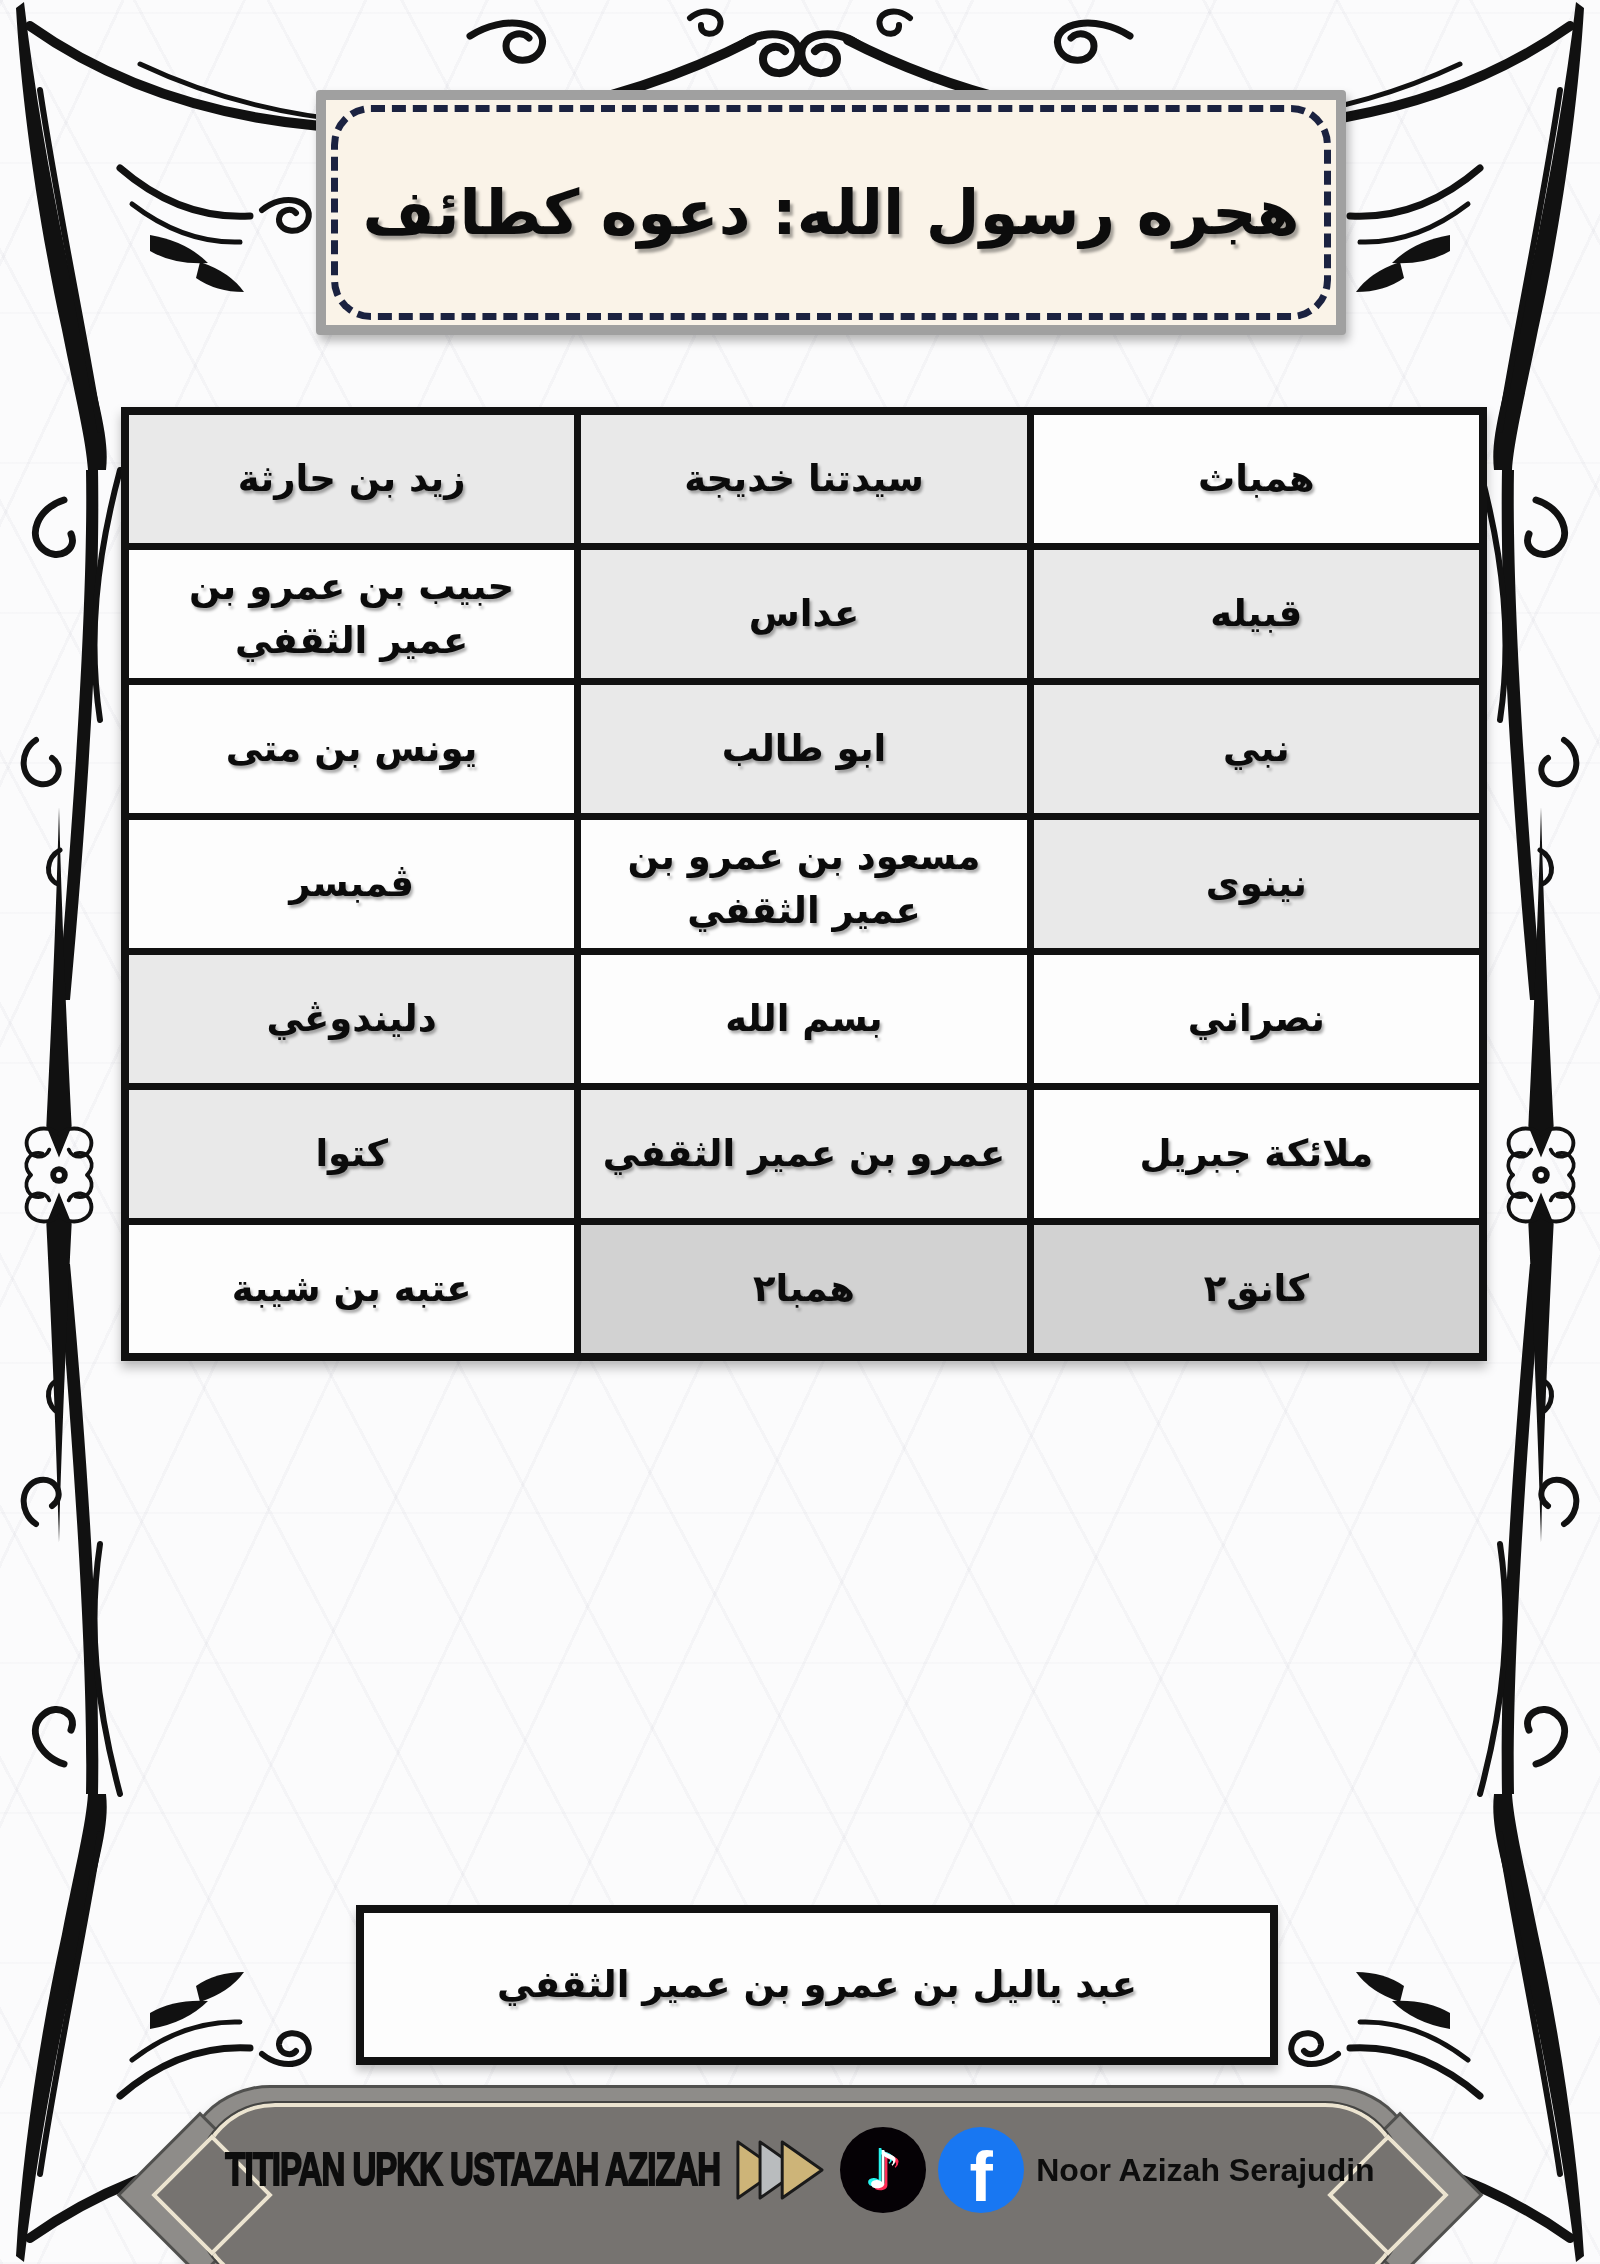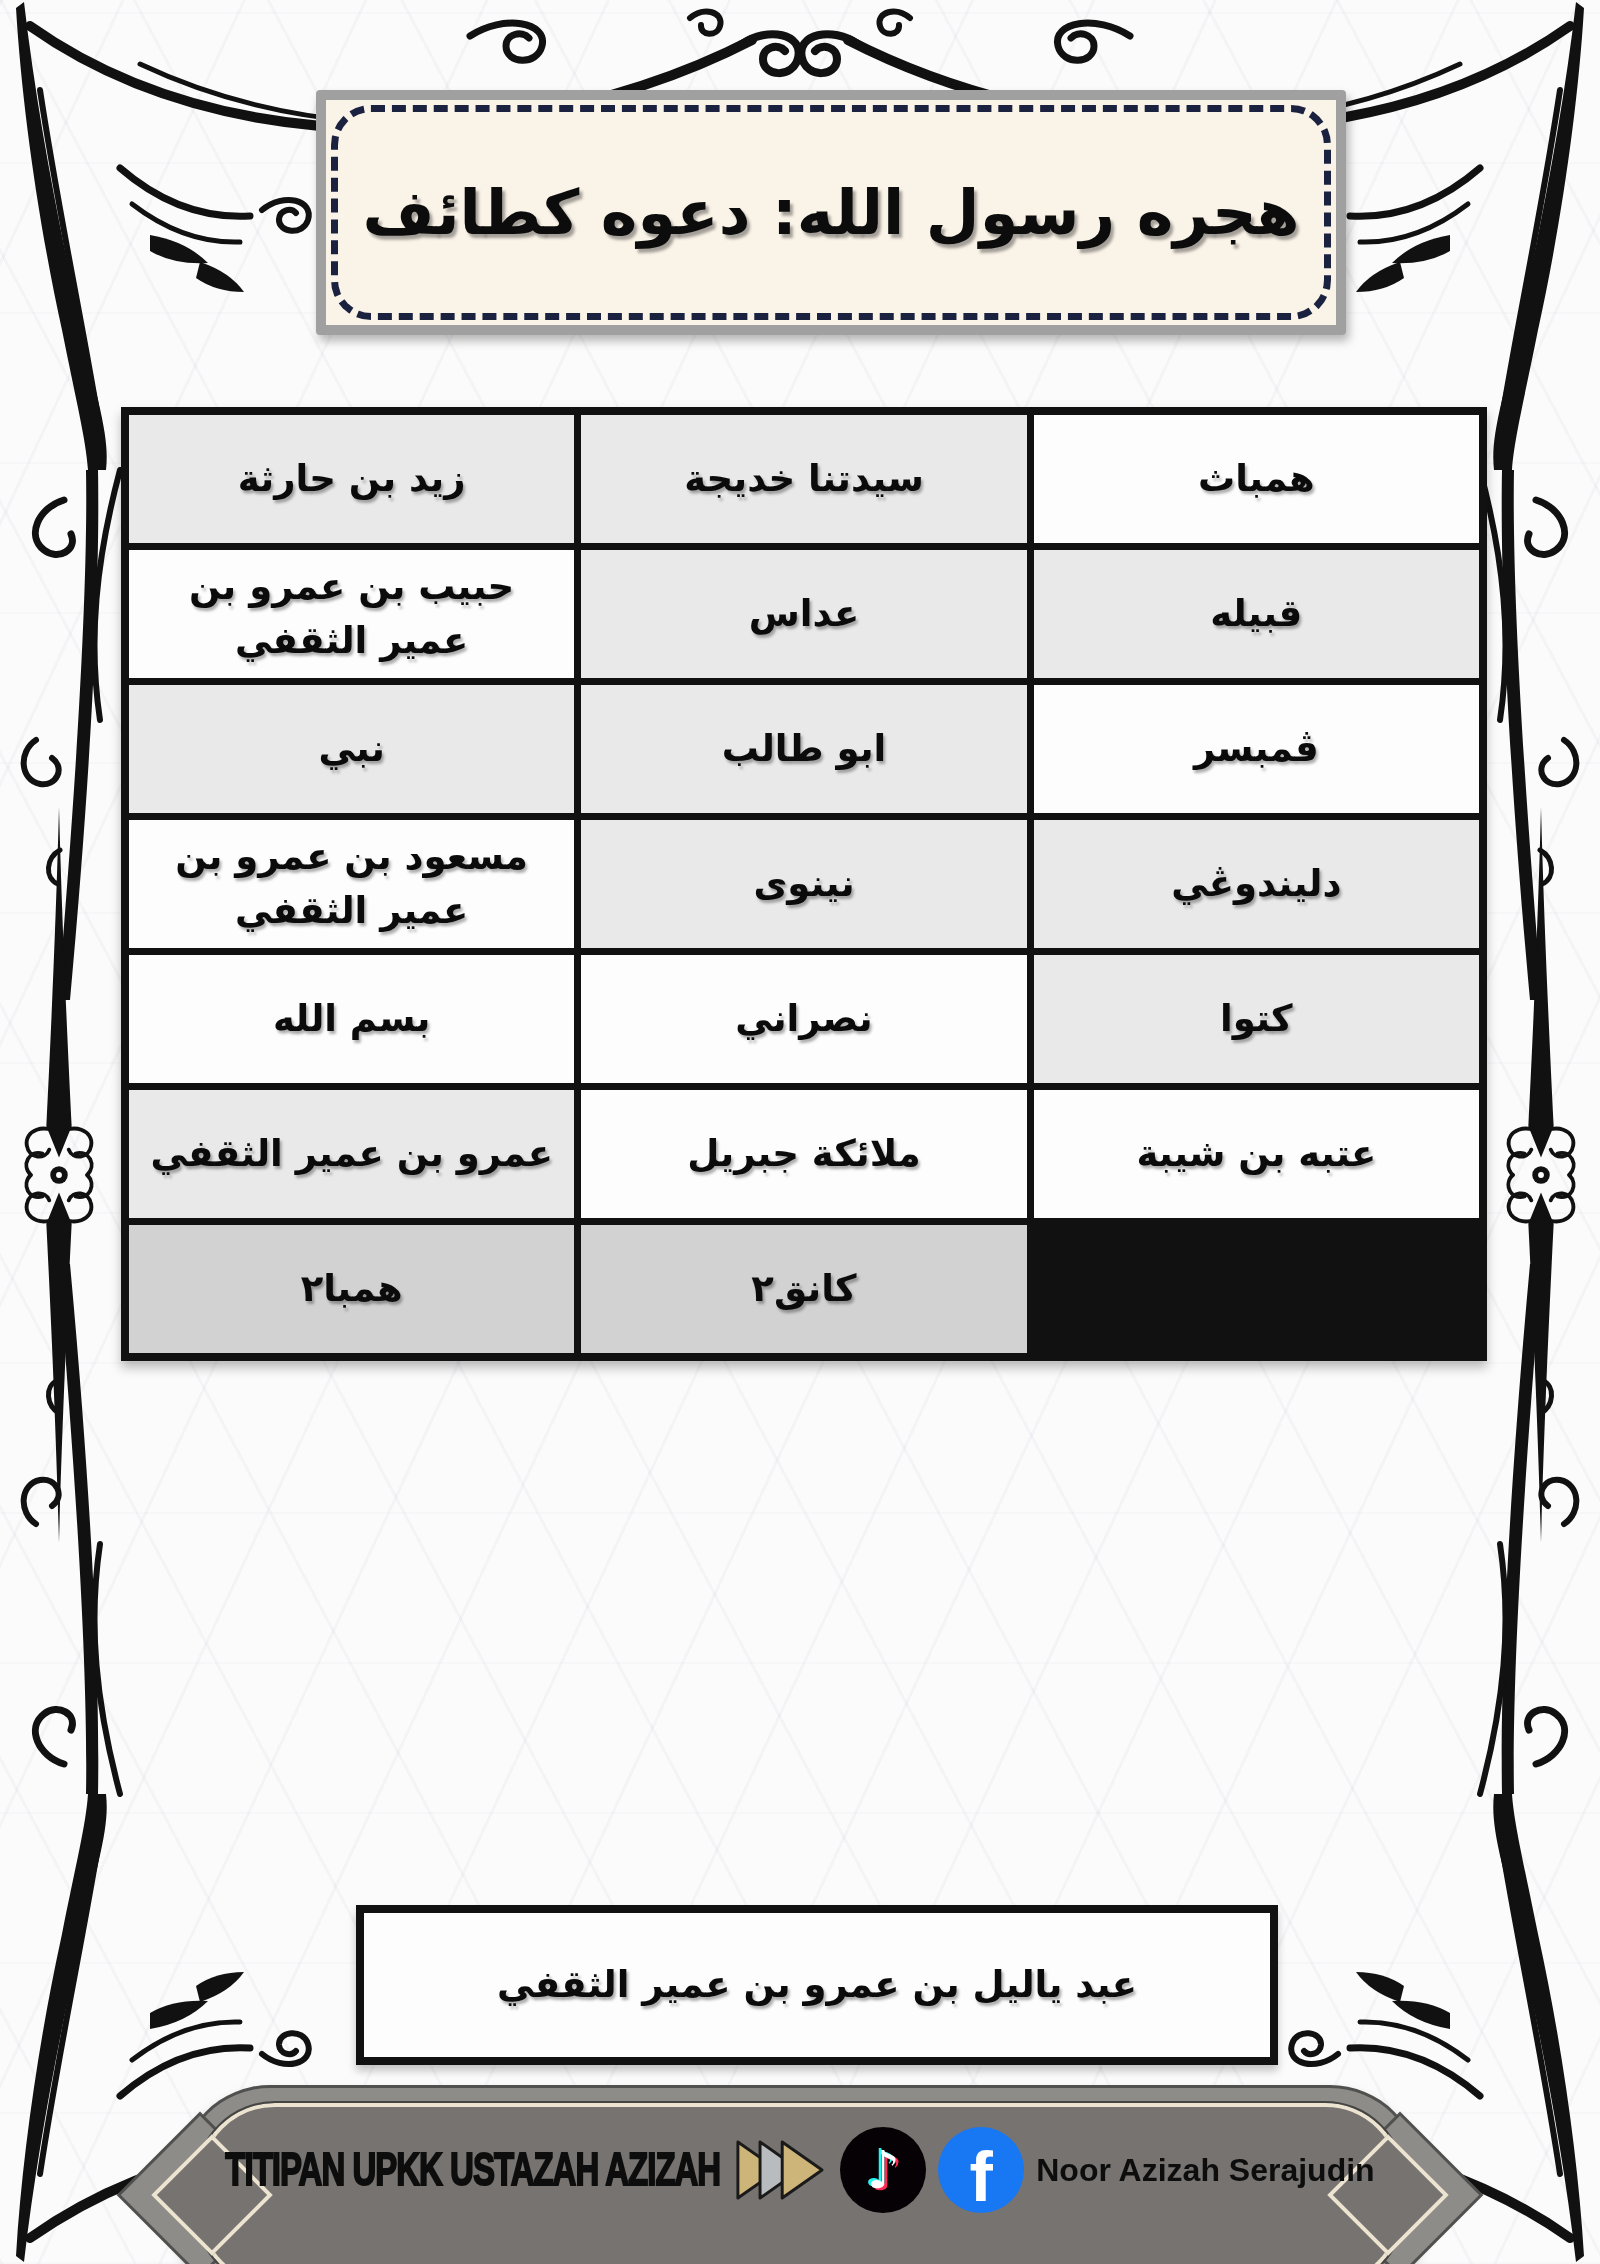--- a/index.html
+++ b/index.html
@@ -193,25 +193,28 @@
       </div>
     <div class="cell plain">
         <span>حبيب بن عمرو بن عمير الثقفي</span>
       </div>
     <div class="cell shaded">
         <span>عداس</span>
       </div>
     <div class="cell shaded">
         <span>قبيله</span>
       </div>
+    <div class="cell plain">
+        <span>يونس بن متى</span>
+      </div>
+    <div class="cell shaded">
+        <span>ابو طالب</span>
+      </div>
     <div class="cell shaded">
         <span>نبي</span>
-      </div>
-    <div class="cell shaded">
-        <span>ابو طالب</span>
       </div>
     <div class="cell plain">
         <span>ڤمبسر</span>
       </div>
     <div class="cell plain">
         <span class="wrap-narrow">مسعود بن عمرو بن عمير الثقفي</span>
       </div>
     <div class="cell shaded">
         <span>نينوى</span>
       </div>

